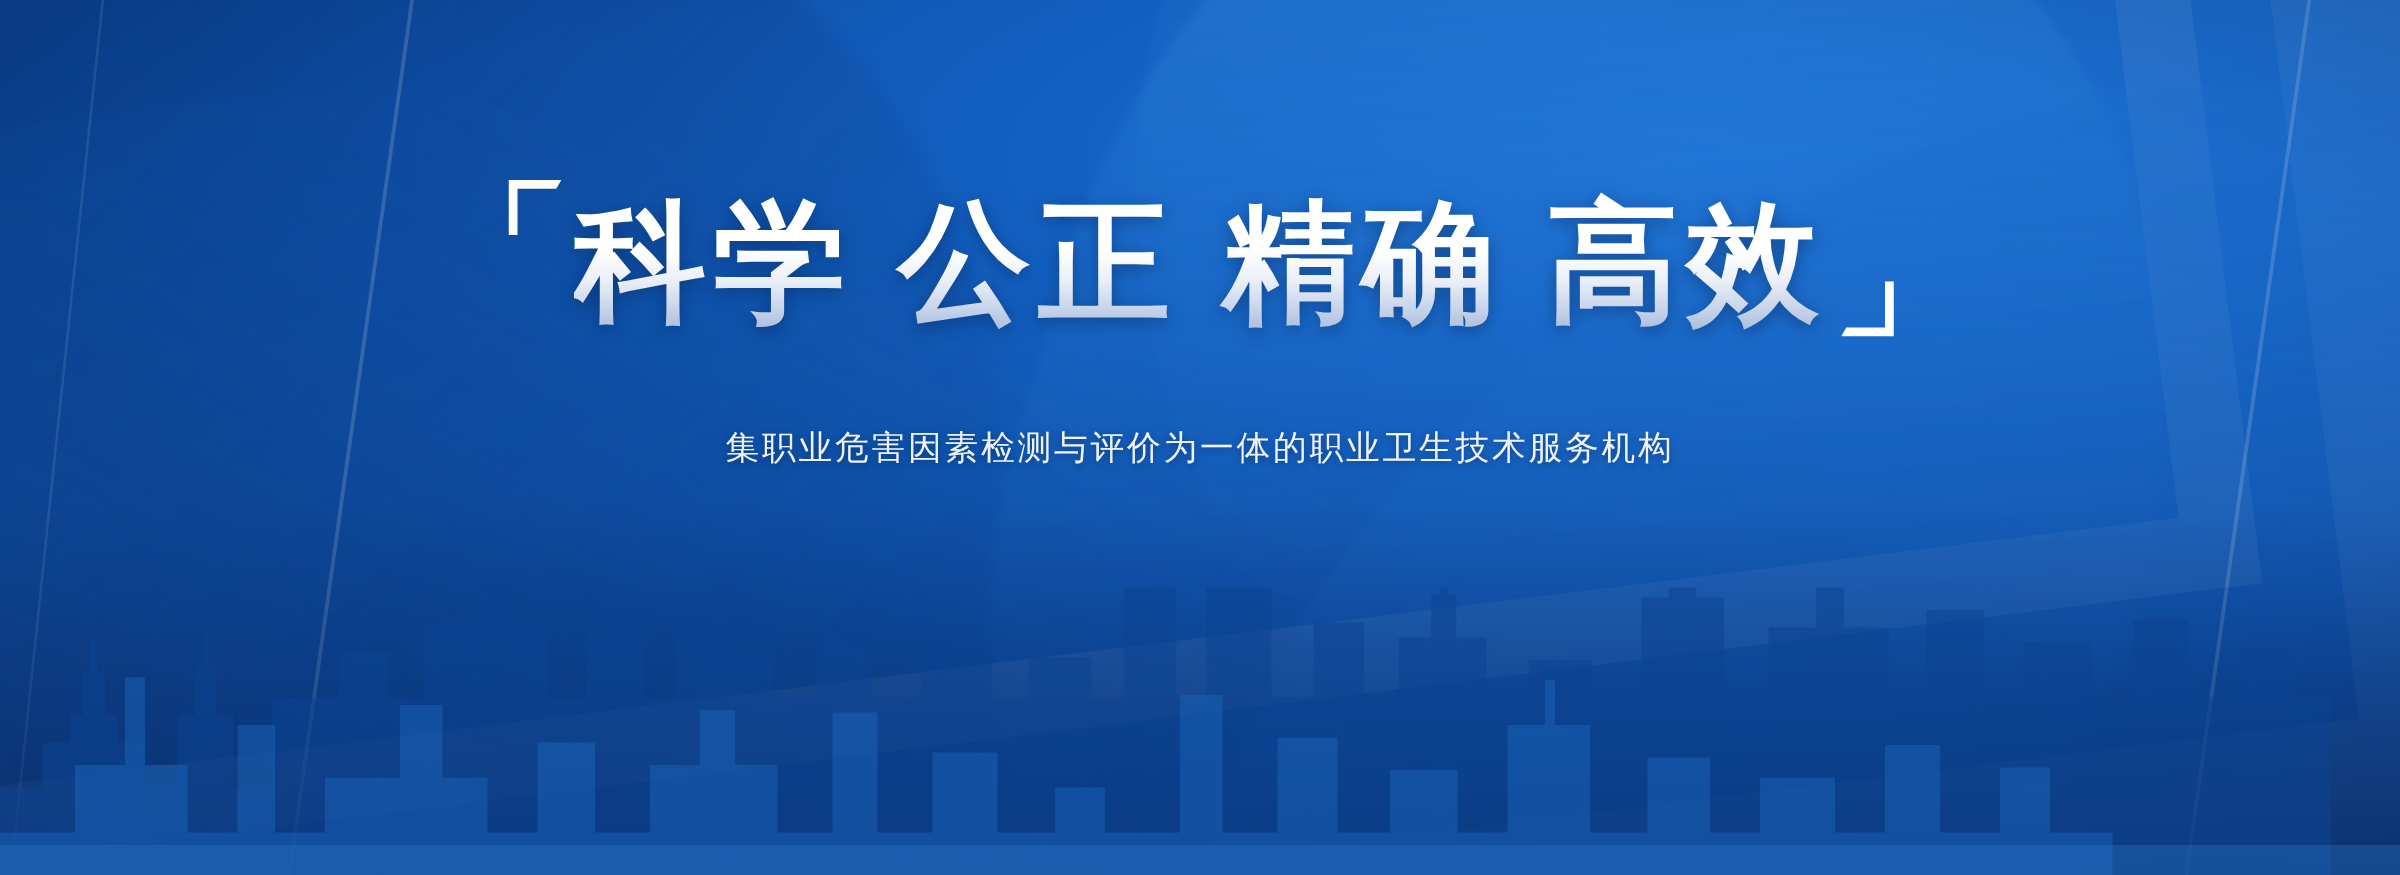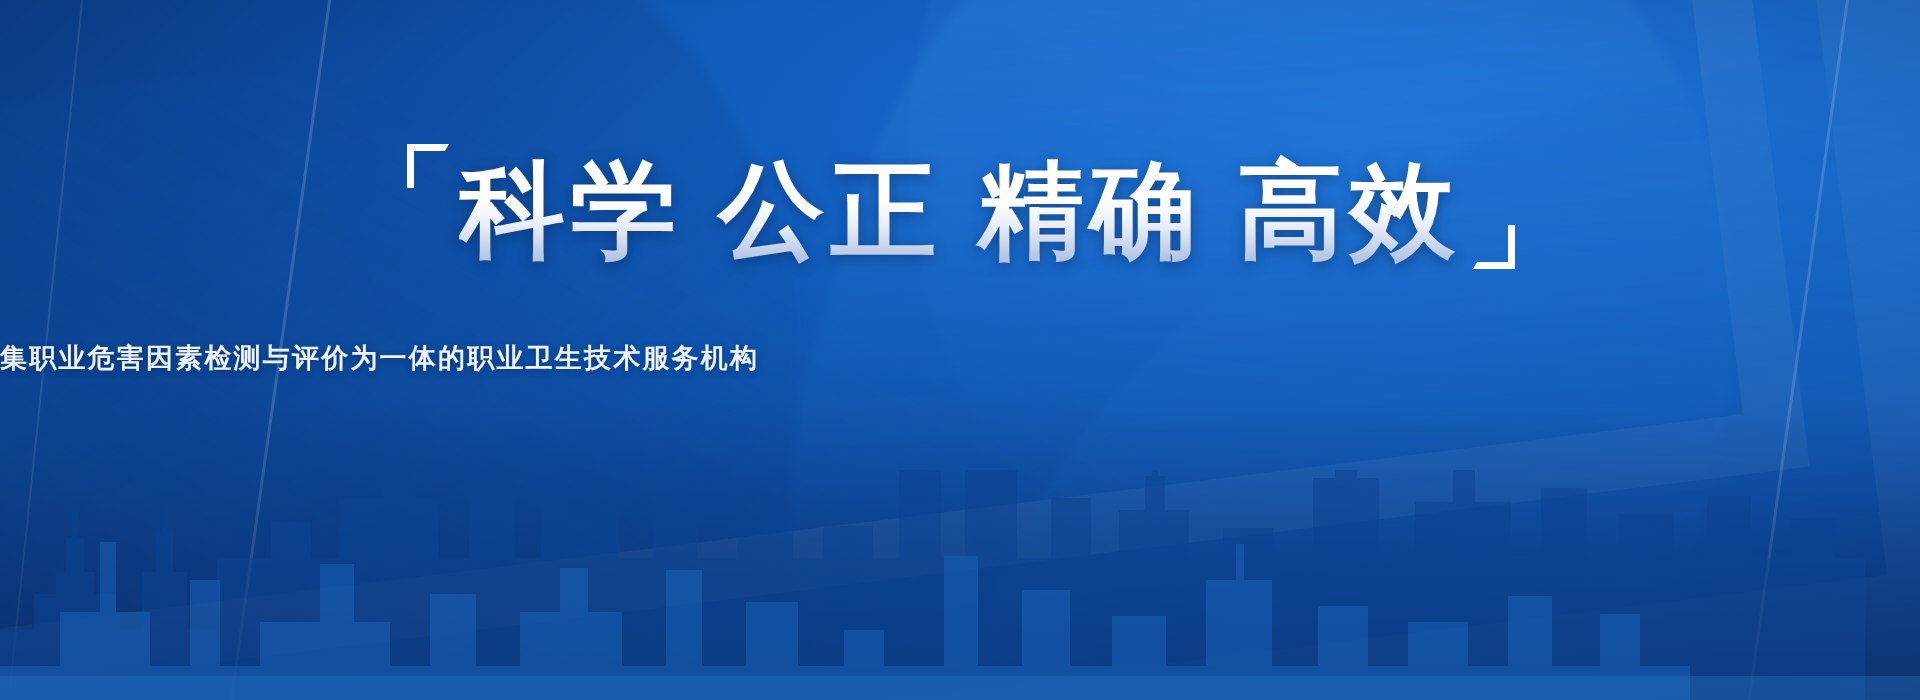--- a/index.html
+++ b/index.html
@@ -108,22 +108,22 @@
     font-size:106px;line-height:1.18;font-weight:bold;
     letter-spacing:6px;
     margin:0;white-space:nowrap;
     background:linear-gradient(to bottom,#ffffff 0%,#ffffff 42%,#e9eef7 62%,#b9c9e4 86%,#9fb4d8 100%);
     -webkit-background-clip:text;background-clip:text;
     color:transparent;-webkit-text-fill-color:transparent;
     filter:drop-shadow(0 3px 7px rgba(2,22,62,0.40));
   }
 
   #subtitle{
-    position:absolute;left:0;top:340px;width:1920px;text-align:left;
-    font-size:27px;font-weight:bold;letter-spacing:2.2px;
+    position:absolute;left:0;top:340px;width:1920px;text-align:center;
+    font-size:27px;font-weight:normal;letter-spacing:2.2px;
     color:#eef3fb;
     text-shadow:0 2px 6px rgba(3,26,70,0.45);
   }
 
   #pills{
     position:absolute;left:0;top:455px;width:1920px;
     display:flex;justify-content:center;align-items:center;gap:24px;
   }
   .pill{
     height:50px;line-height:50px;

